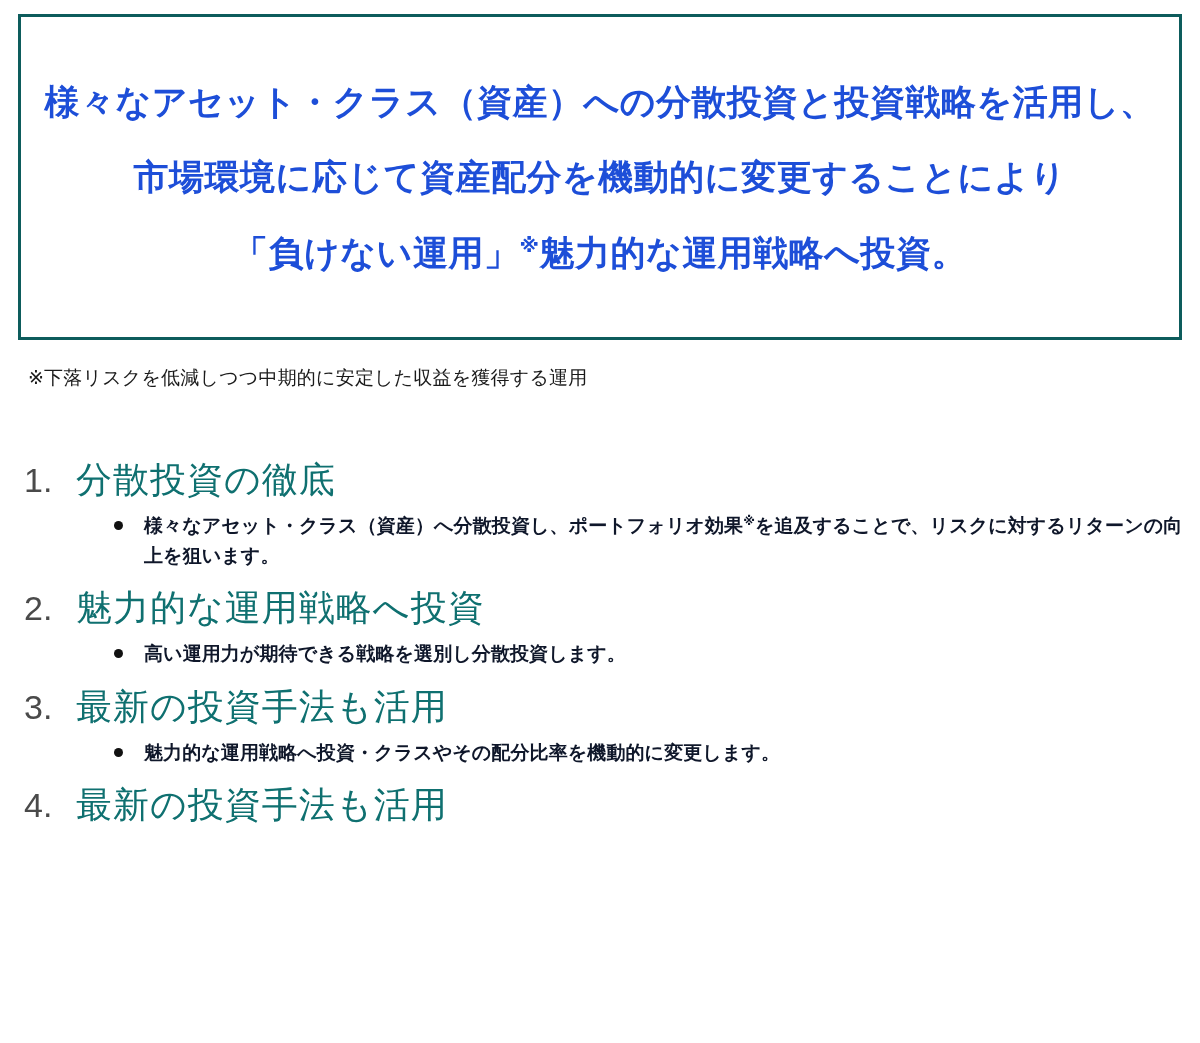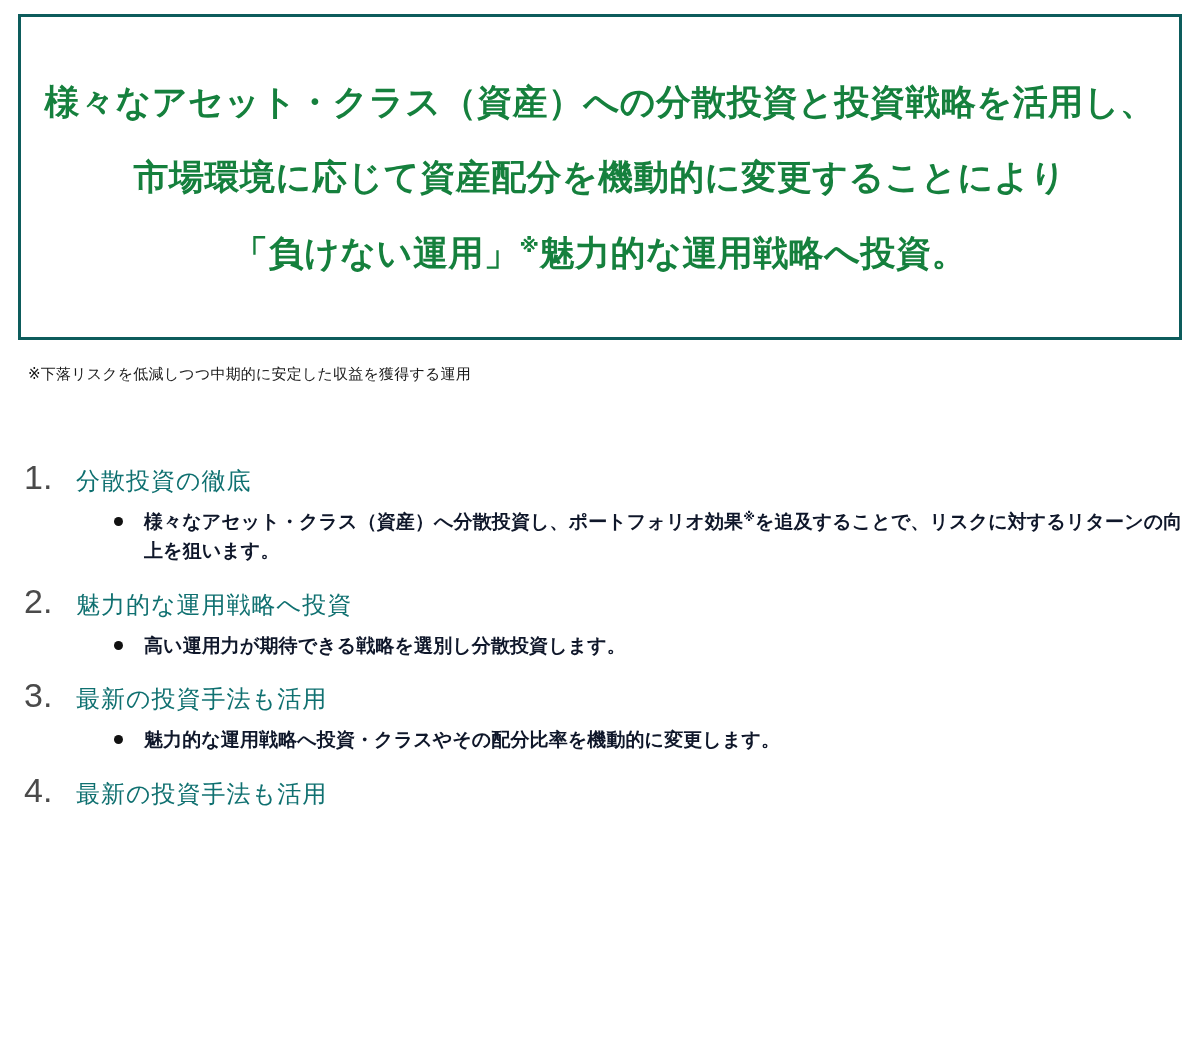--- a/index.html
+++ b/index.html
@@ -34,38 +34,38 @@
     box-sizing: border-box;
     display: flex;
     flex-direction: column;
     align-items: center;
     justify-content: center;
   }
   .hero-line {
     font-size: 35px;
     font-weight: bold;
     letter-spacing: 0.5px;
-    color: #15803d;
+    color: #1d4ed8;
     line-height: 1.35;
     margin: 0;
     padding: 14px 0;
     white-space: nowrap;
   }
   .hero-line sup {
     font-size: 20px;
     vertical-align: super;
     font-weight: bold;
   }
 
   
   .footnote {
     position: absolute;
     left: 28px;
     top: 365px;
-    font-size: 15px;
+    font-size: 19px;
     color: #1a1a1a;
     letter-spacing: 0.2px;
     white-space: nowrap;
   }
 
   
   .points {
     position: absolute;
     left: 0;
     top: 458px;
@@ -84,21 +84,21 @@
     font-size: 34px;
     color: #4a4a4a;
     width: 62px;
     flex: 0 0 62px;
     text-align: left;
     padding-left: 10px;
     box-sizing: border-box;
     font-weight: normal;
   }
   .point-title {
-    font-size: 24px;
+    font-size: 36px;
     color: #0f7070;
     letter-spacing: 1px;
     font-weight: normal;
     line-height: 1.2;
   }
   .bullets {
     margin: 10px 0 0 0;
     padding: 0;
     list-style: none;
   }

